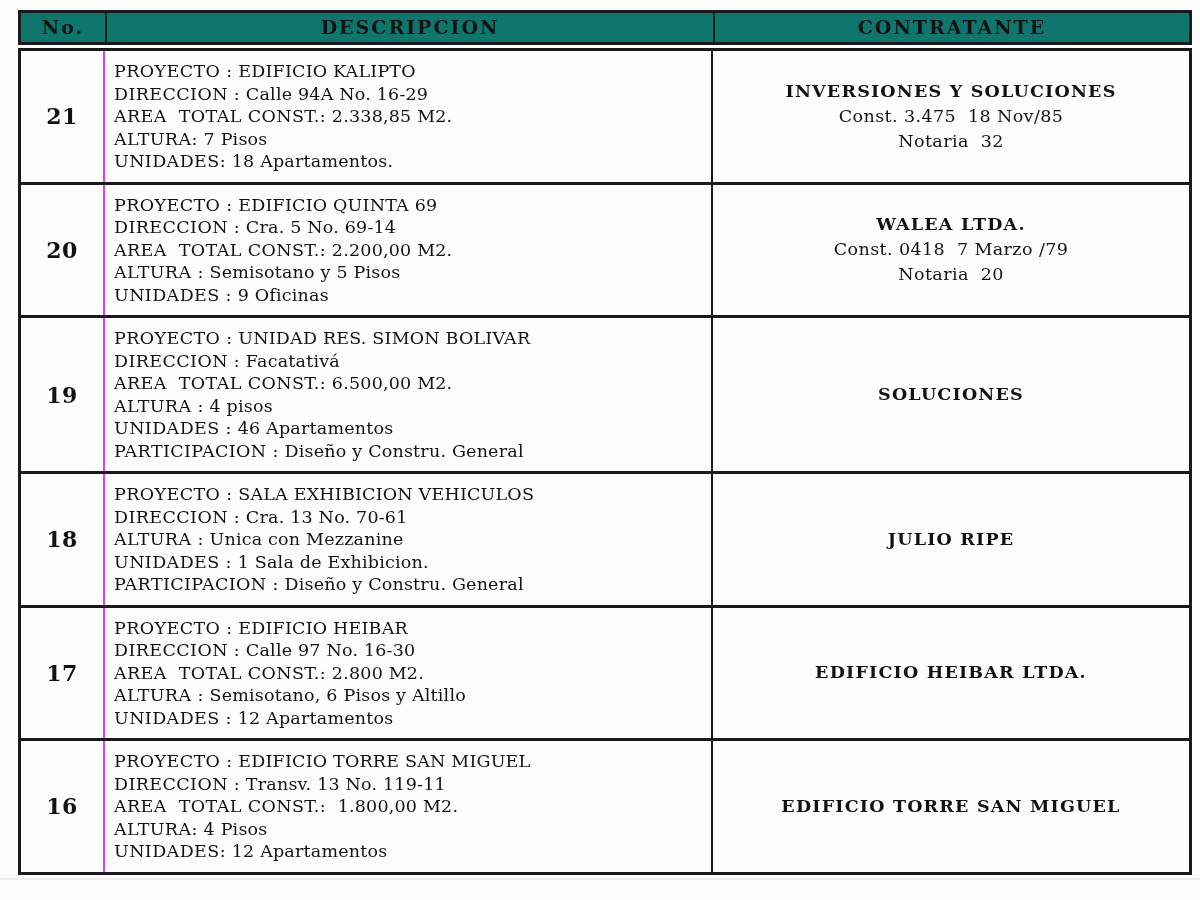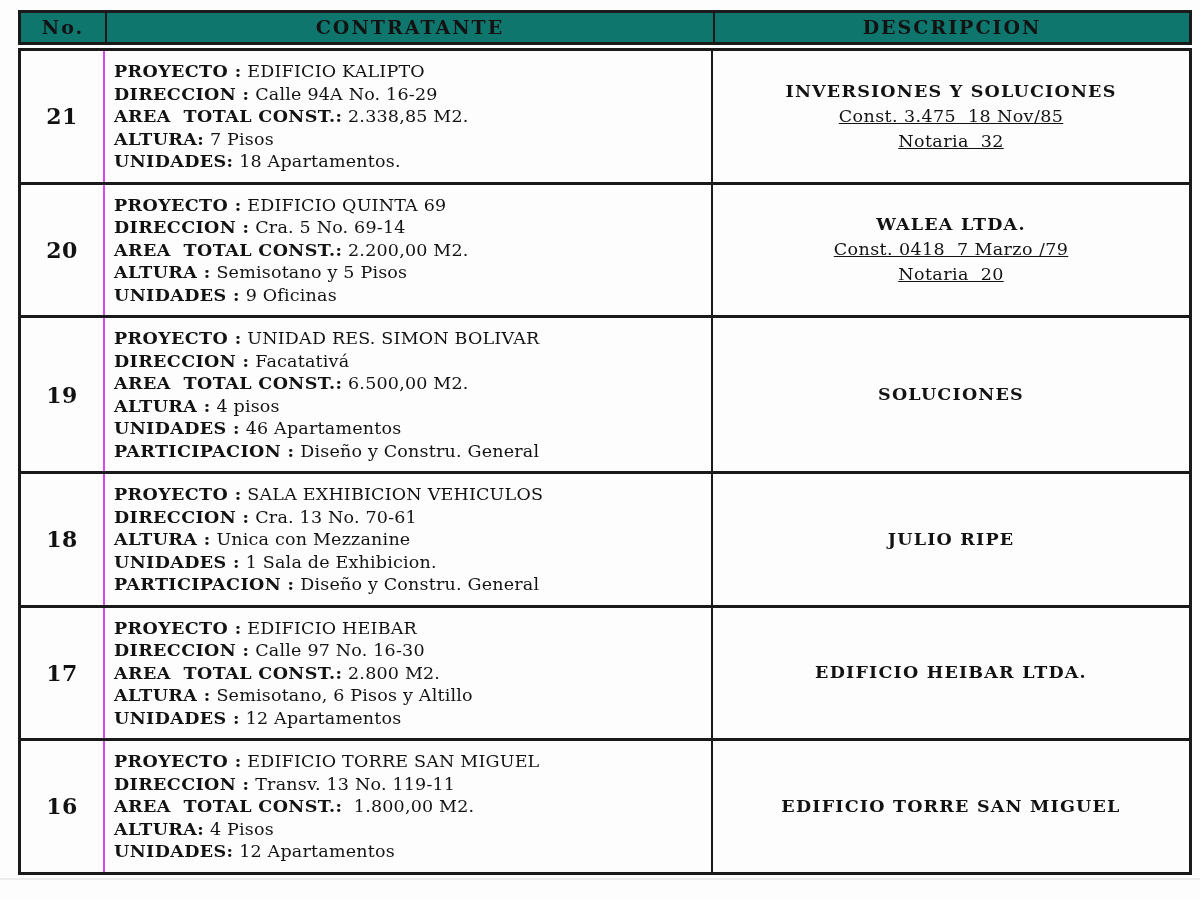--- a/index.html
+++ b/index.html
@@ -66,21 +66,21 @@
     display: flex;
     flex-direction: column;
     justify-content: center;
   }
   .field-line {
     font-size: 17.5px;
     line-height: 22.5px;
     white-space: pre-wrap;
     letter-spacing: 0.2px;
   }
-  .field-label { font-weight: bold; letter-spacing: 0.4px; }
+  .field-label { font-weight: normal; letter-spacing: 0.4px; }
   .cell-contra {
     display: flex;
     flex-direction: column;
     align-items: center;
     justify-content: center;
     text-align: center;
     padding: 6px 12px;
     border-radius: 27px;
   }
   .contratante-name {
@@ -88,41 +88,40 @@
     font-size: 17.5px;
     line-height: 25px;
     letter-spacing: 1.2px;
     white-space: pre;
   }
   .contratante-detail {
     font-size: 17.5px;
     line-height: 25px;
     letter-spacing: 0.4px;
     white-space: pre;
-    text-decoration: underline;
   }
   .scan-line {
     position: absolute;
     left: 0;
     top: 878px;
     width: 1200px;
     height: 2px;
     background: #ececec;
   }
 </style>
 </head>
 <body>
 
 <div class="sheet">
   <div class="table-wrap">
 
     <div class="header-row">
       <div class="header-cell">No.</div>
+      <div class="header-cell bordered">DESCRIPCION</div>
       <div class="header-cell bordered">CONTRATANTE</div>
-      <div class="header-cell bordered">DESCRIPCION</div>
     </div>
 
     <div class="body-box">
   <div class="row">
     <div class="cell-no">21</div>
     <div class="cell-desc">
             <div class="field-line"><span class="field-label">PROYECTO :</span><span class="field-value"> EDIFICIO KALIPTO</span></div>
             <div class="field-line"><span class="field-label">DIRECCION :</span><span class="field-value"> Calle 94A No. 16-29</span></div>
             <div class="field-line"><span class="field-label">AREA  TOTAL CONST.:</span><span class="field-value"> 2.338,85 M2.</span></div>
             <div class="field-line"><span class="field-label">ALTURA:</span><span class="field-value"> 7 Pisos</span></div>

